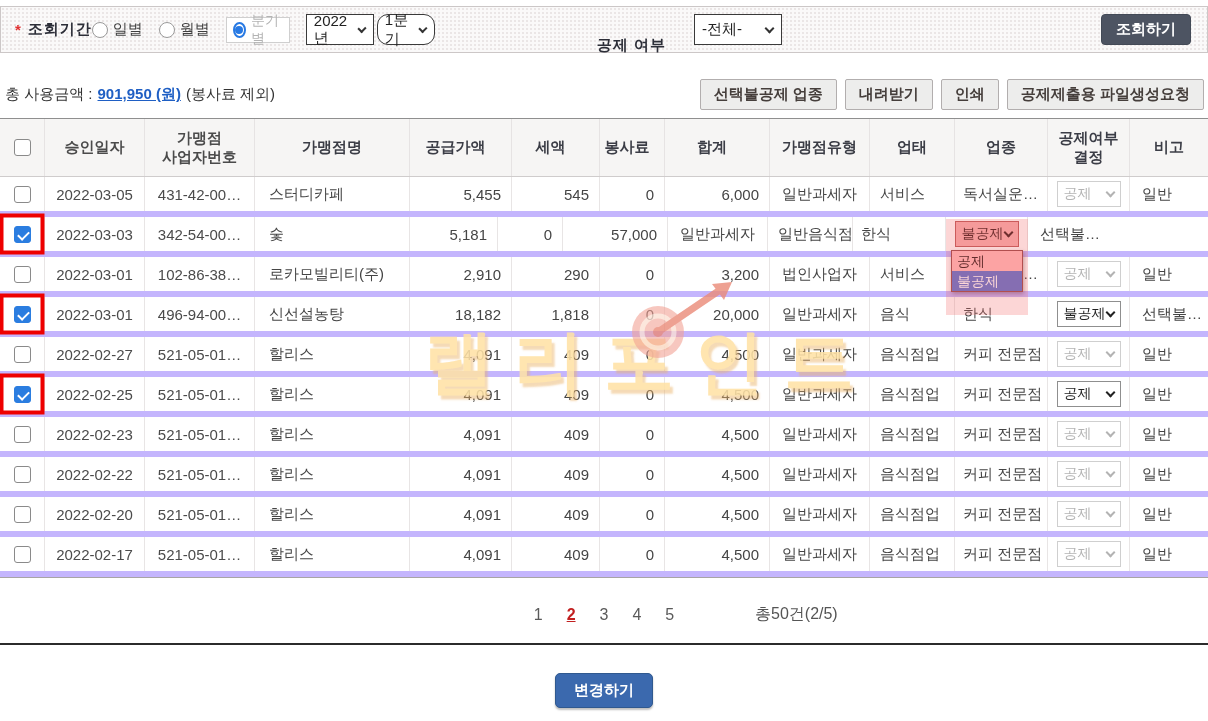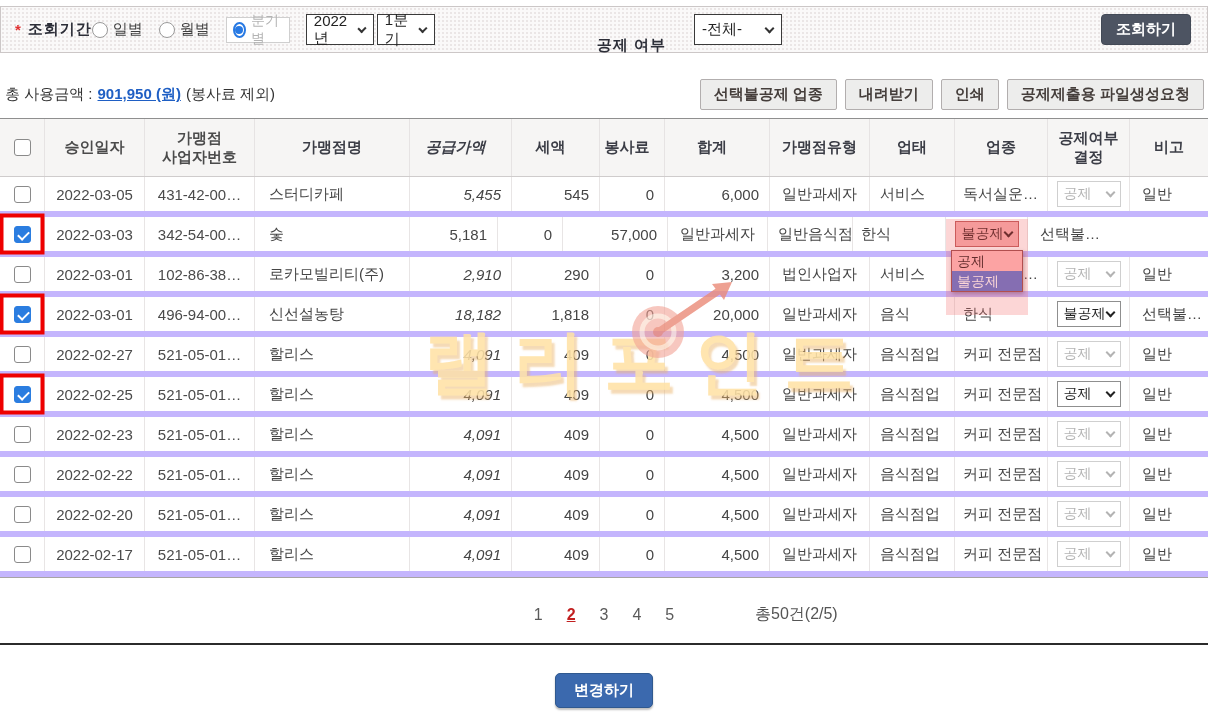--- a/index.html
+++ b/index.html
@@ -17,21 +17,21 @@
   .req { color:#e03030; font-weight:bold; margin-right:7px; }
   .flabel { color:#2c2e38; font-weight:bold; letter-spacing:1px; }
   .lbl-period { }
   .radio-item { display:flex; align-items:center; margin-right:16px; cursor:pointer; }
   .radio-circle { width:16px; height:16px; border:1px solid #9a9a9a; border-radius:50%; background:#fff; margin-right:5px; position:relative; }
   .radio-item.sel .radio-circle { border:2px solid #2779e3; }
   .radio-item.sel .radio-circle::after { content:""; position:absolute; left:50%; top:50%; width:8px; height:8px; margin:-4px 0 0 -4px; border-radius:50%; background:#2779e3; }
   .fsel { border:1px solid #3a3a3a; background:#fff; height:31px; display:flex; align-items:center; justify-content:space-between; padding:0 7px; color:#222; }
   .fsel .caret { width:7px; height:7px; border-right:2px solid #333; border-bottom:2px solid #333; transform:rotate(45deg); margin:-3px 1px 0 8px; }
   .sel-year { width:68px; margin-right:3px; }
-  .sel-quarter { width:58px; }
+  .sel-quarter { width:58px;border-radius:11px; }
   .lbl-deduction { margin-left:162px;margin-top:32px; }
   .sel-ded { width:88px; margin-left:28px; }
   .btn-search { margin-left:auto; width:90px; height:31px; background:#4d5462; color:#fff; font-weight:bold; font-size:15px; border:1px solid #434a57; border-radius:4px; display:flex; align-items:center; justify-content:center; cursor:pointer; }
 
   
   .summary { margin-top:26px; height:31px; display:flex; align-items:center; padding:0 4px 0 5px; }
   .sum-label { color:#333; }
   .sum-amount { color:#1f5fc4; font-weight:bold; text-decoration:underline; margin:0 5px; cursor:pointer; }
   .sum-suffix { color:#333; }
   .sum-buttons { margin-left:auto; display:flex; gap:8px; }
@@ -40,21 +40,21 @@
   
   .tbl { margin-top:8px; border-top:1px solid #8f8f8f; border-bottom:1px solid #a8a4a4; position:relative; }
   .thead { display:flex; background:#f6f5f4; height:58px; border-bottom:1px solid #cfcccc; }
   .th { display:flex; align-items:center; justify-content:center; text-align:center; font-weight:bold; color:#3b3d46; white-space:pre-line; border-right:1px solid #e6e3e3; line-height:1.25; }
   .tr { display:flex; height:40px; border-bottom:6px solid #c4b5fd; background:#fff; }
   .td { display:flex; align-items:center; border-right:1px solid #e8e5e5; overflow:visible; white-space:nowrap; color:#454545; }
   .c-check  { width:45px;  justify-content:center; }
   .c-date   { width:100px; justify-content:center; color:#4b4b4b; }
   .c-biz    { width:110px; justify-content:center; color:#4b4b4b; }
   .c-name   { width:155px; padding-left:14px; }
-  .c-supply { width:102px; justify-content:flex-end; padding-right:10px;font-style:italic; }
+  .c-supply { width:102px; justify-content:flex-end; padding-right:10px; }
   .c-tax    { width:88px;  justify-content:flex-end; padding-right:10px; }
   .c-tip    { width:65px;  justify-content:flex-end; padding-right:10px; }
   .c-total  { width:105px; justify-content:flex-end; padding-right:10px; }
   .c-type   { width:100px; justify-content:center; }
   .c-uptae  { width:85px;  padding-left:10px; }
   .c-upjong { width:93px;  padding-left:8px; }
   .c-sel    { width:82px;  justify-content:center; position:relative; }
   .c-note   { width:78px;  padding-left:12px; border-right:none; }
 
   .cb { width:17px; height:17px; border:1px solid #8a8a8a; border-radius:3px; background:#fff; position:relative; cursor:pointer; }

